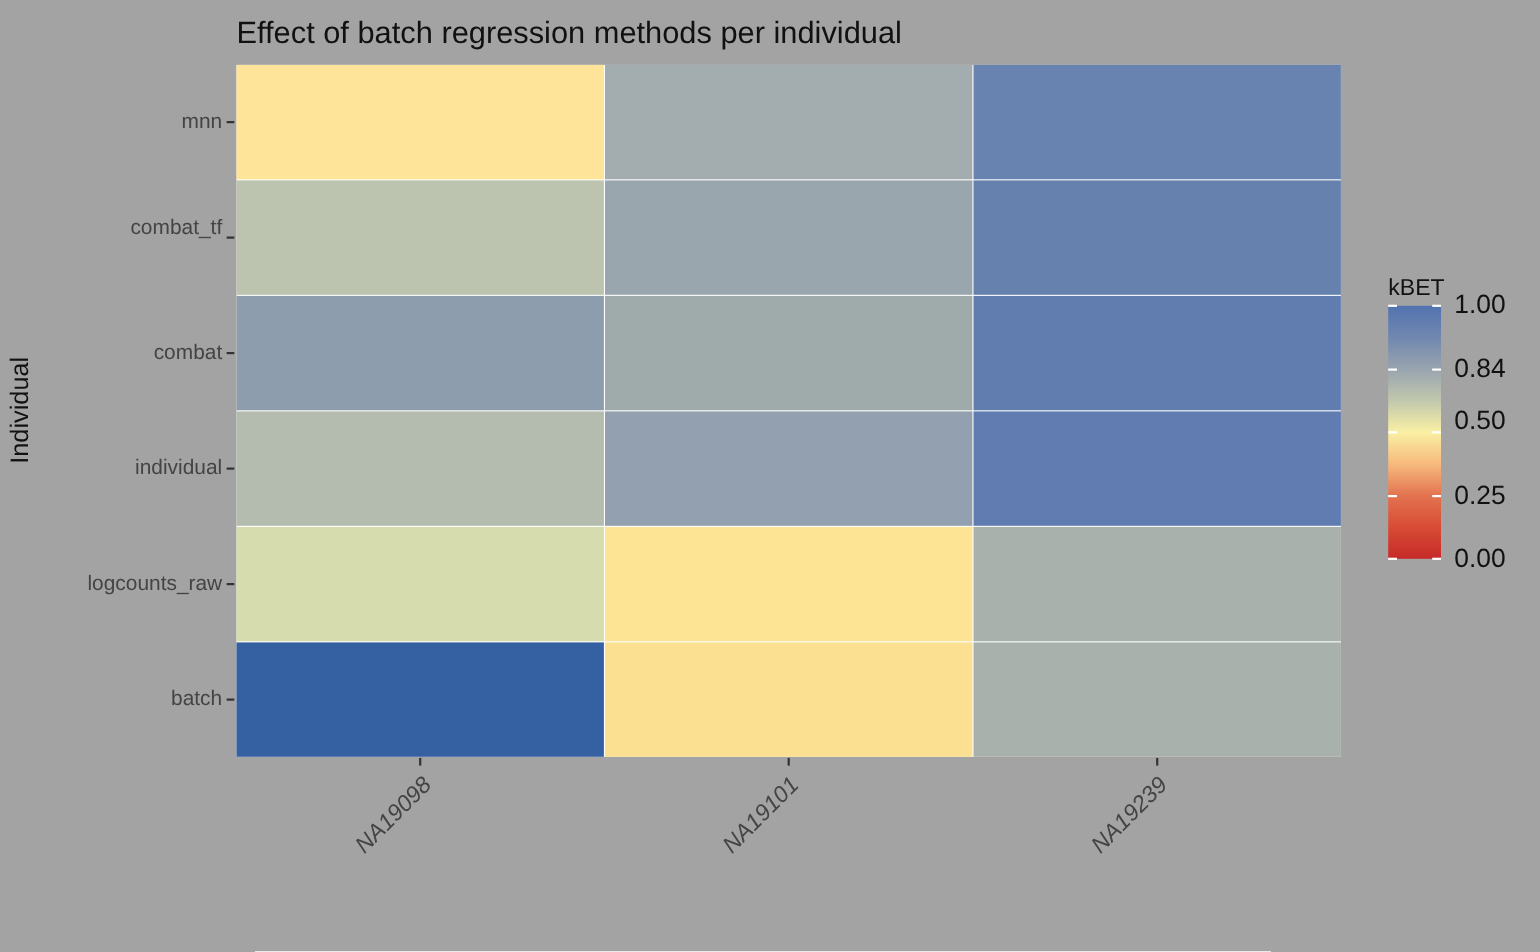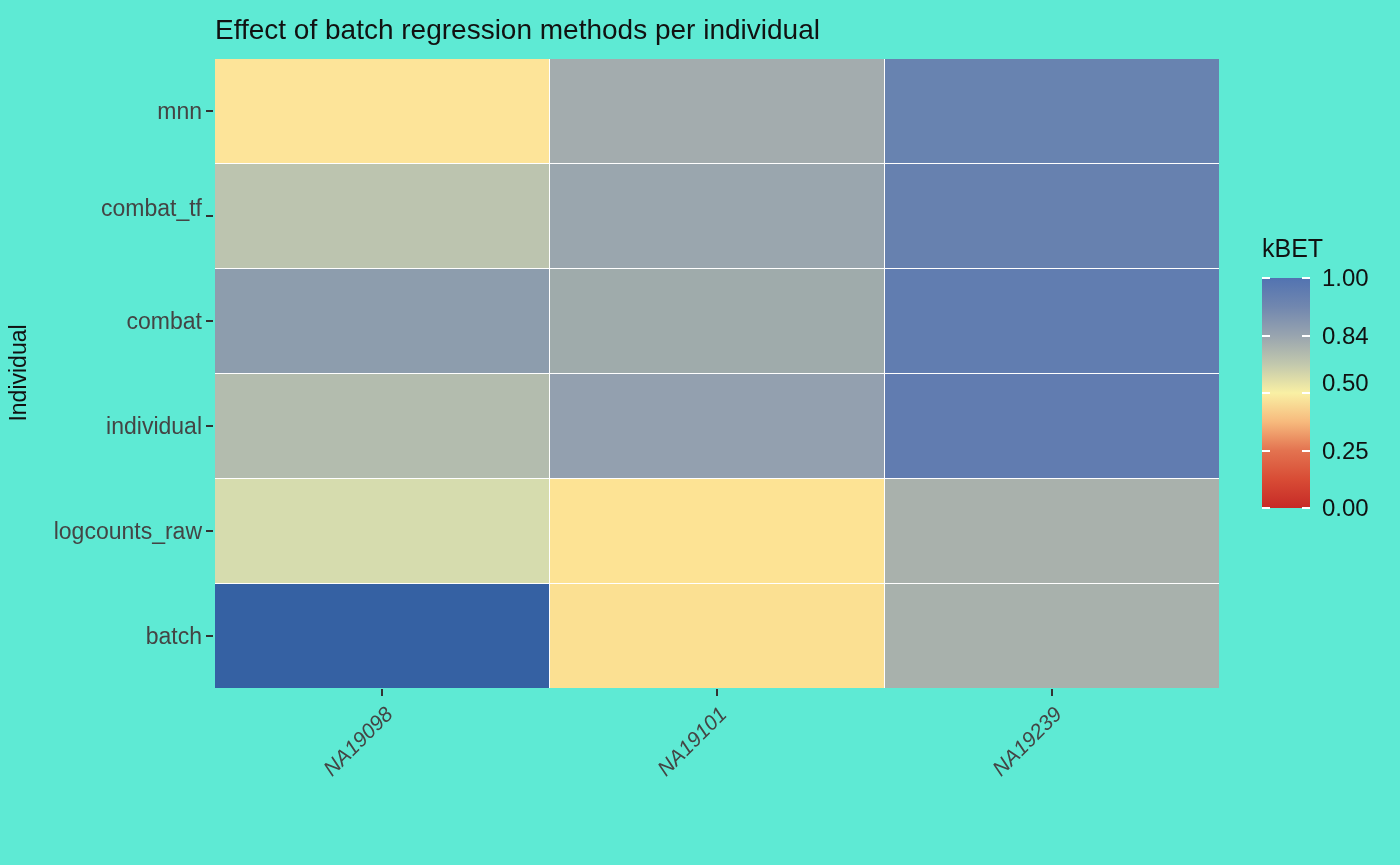--- a/index.html
+++ b/index.html
@@ -1,52 +1,52 @@
 <!DOCTYPE html>
 <html><head>
 <meta charset="utf-8">
 <style>
   html,body{margin:0;padding:0;background:#ffffff;}
   #canvas{
-    position:relative;width:1400px;height:865px;background:#5eead4;overflow:hidden;
+    position:relative;width:1400px;height:865px;background:#a3a3a3;overflow:hidden;
     font-family:"Liberation Sans","DejaVu Sans",sans-serif;
   }
   .chart-title{
     position:absolute;left:215px;top:14px;font-size:28px;color:#111111;white-space:nowrap;
   }
   #panel{
     position:absolute;left:215px;top:59px;width:1004px;height:629px;
     display:grid;grid-template-columns:repeat(3,1fr);grid-template-rows:repeat(6,1fr);
     gap:1px;background:#ffffff;
   }
   .cell{width:100%;height:100%;}
   .ytick-label{
     position:absolute;right:1198px;transform:translateY(-50%);
-    font-size:23px;color:#444444;white-space:nowrap;
+    font-size:19px;color:#444444;white-space:nowrap;
   }
   .ytick-mark{
     position:absolute;left:206px;width:7px;height:2px;background:#333333;transform:translateY(-50%);
   }
   .xtick-mark{
     position:absolute;top:689px;width:2px;height:7px;background:#333333;transform:translateX(-50%);
   }
   .xtick-label{
     position:absolute;top:702px;transform-origin:100% 0;transform:rotate(-45deg);
     font-size:21px;font-style:italic;color:#444444;white-space:nowrap;
   }
   .xaxis-title{
     position:absolute;left:215px;width:1004px;top:820px;text-align:center;
     font-size:23px;color:#111111;
   }
   .yaxis-title{
     position:absolute;left:18px;top:373px;transform:translate(-50%,-50%) rotate(-90deg);
     transform-origin:center;font-size:23px;color:#111111;white-space:nowrap;
   }
   .legend-title{
-    position:absolute;left:1262px;top:234px;font-size:25px;color:#111111;
+    position:absolute;left:1262px;top:250px;font-size:21px;color:#111111;
   }
   #legend-bar{
     position:absolute;left:1262px;top:278px;width:48px;height:230px;
   }
   .legend-tick-left,.legend-tick-right{
     position:absolute;width:8px;height:2px;background:#ffffff;transform:translateY(-50%);
   }
   .legend-tick-left{left:0;}
   .legend-tick-right{right:0;}
   .legend-label{

